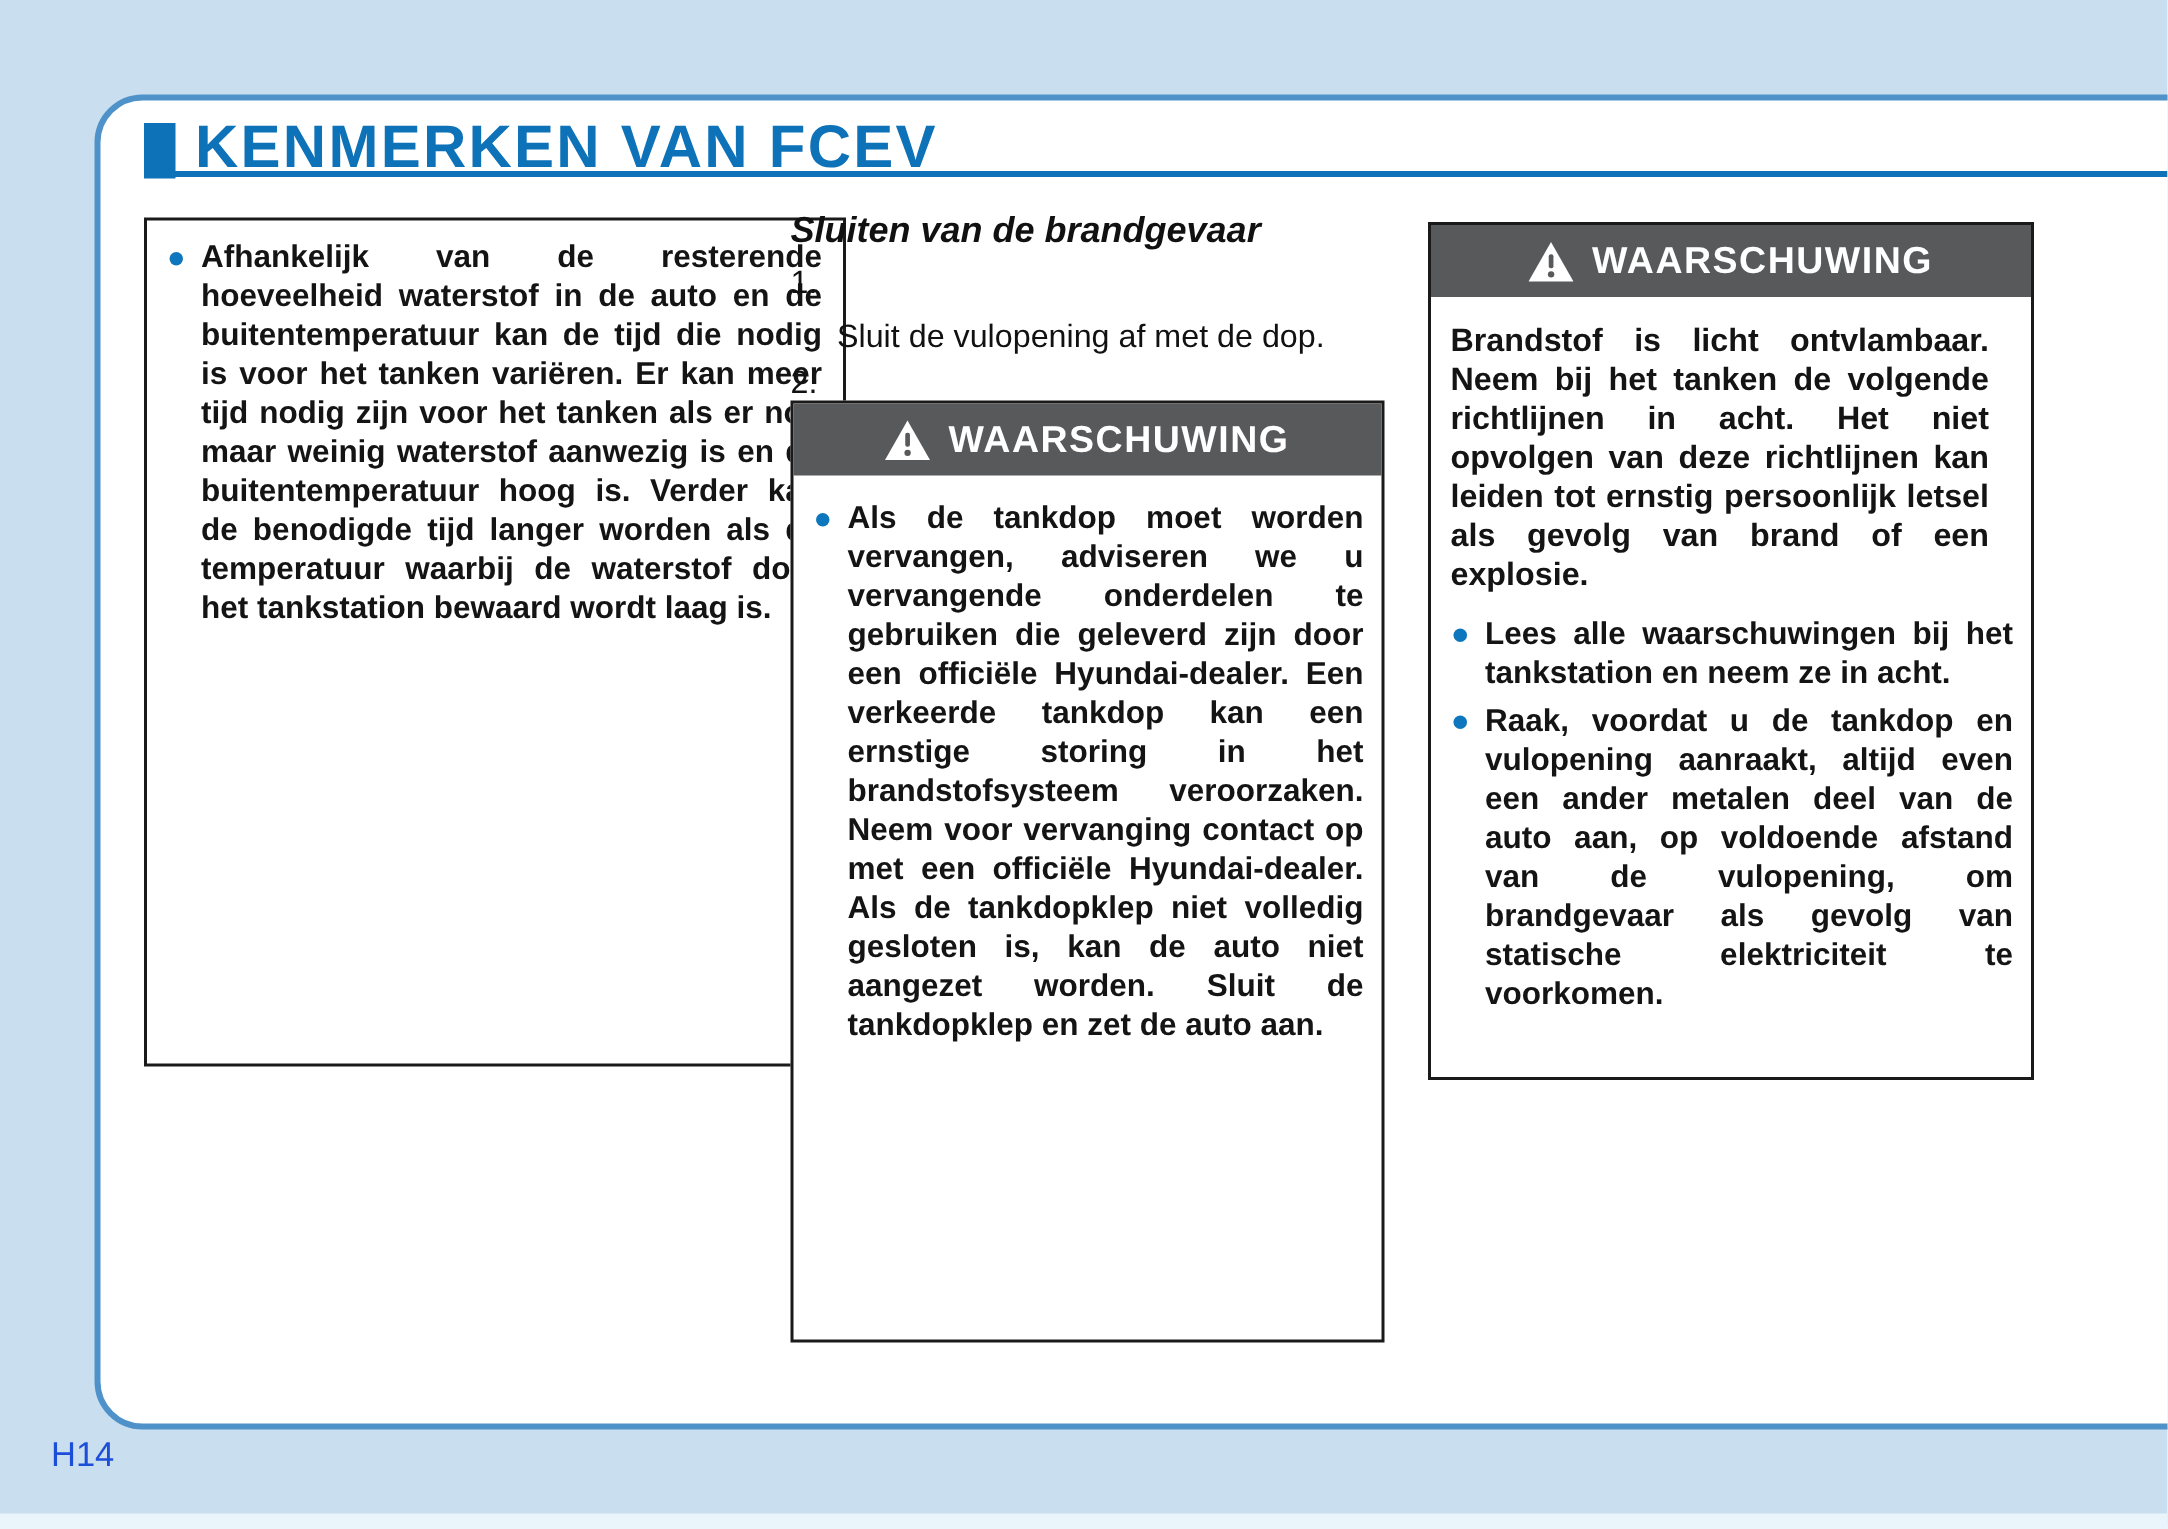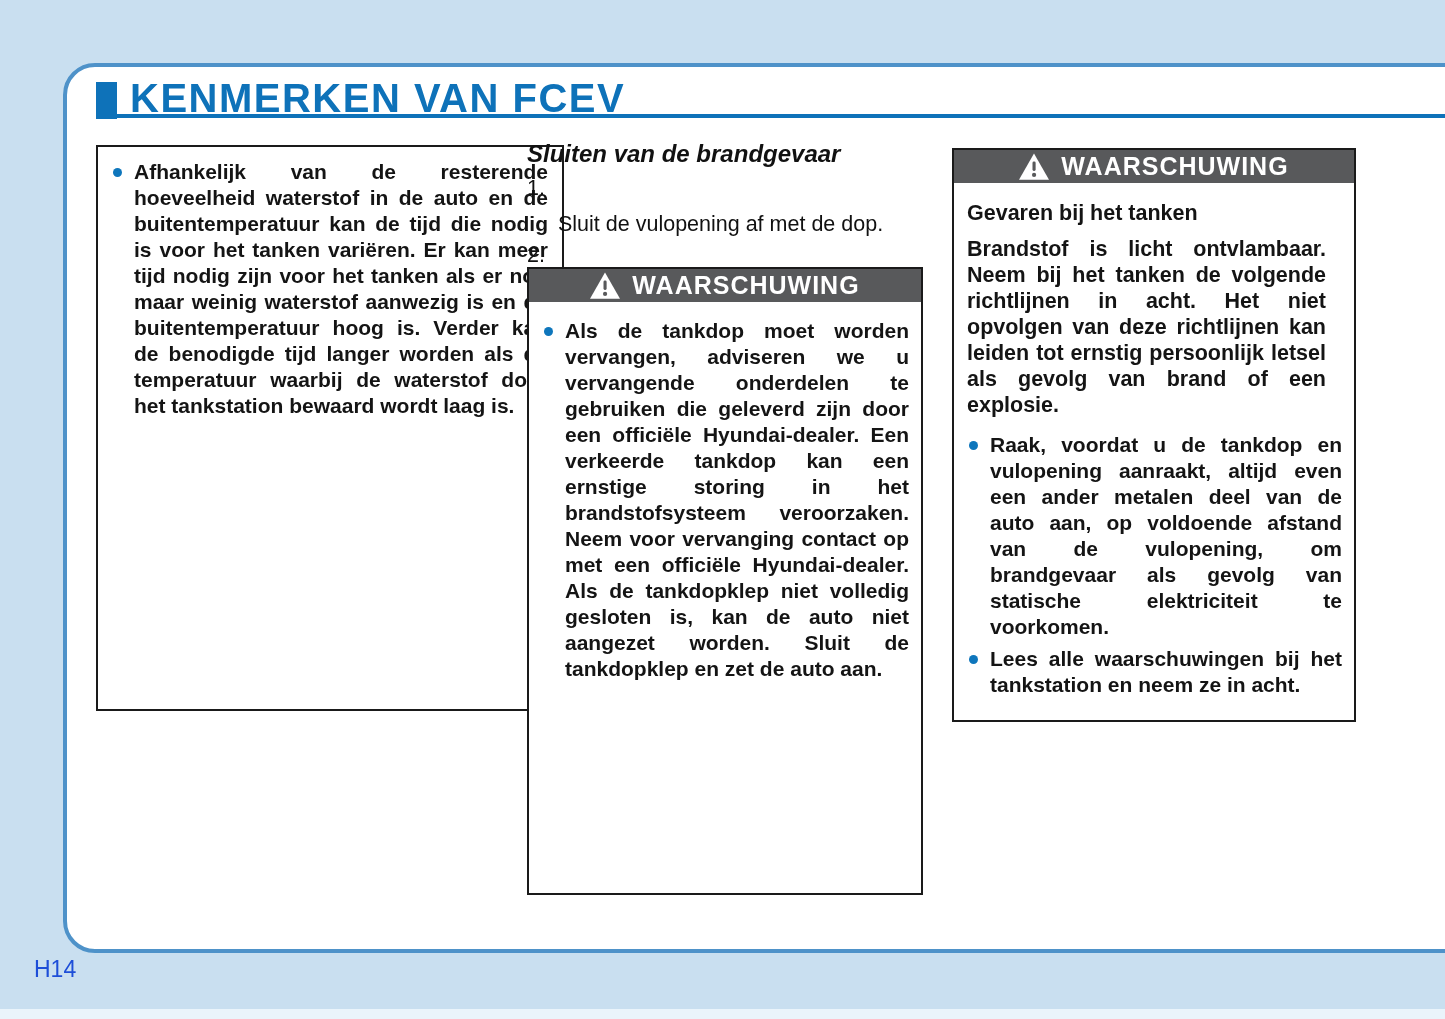--- a/index.html
+++ b/index.html
@@ -132,21 +132,21 @@
     width: 396px;
     min-height: 628px;
   }
   .warnbox-right {
     left: 952px;
     top: 148px;
     width: 404px;
     min-height: 572px;
   }
   .warn-header {
-    height: 33px;
+    height: 48px;
     background: #58595b;
     color: #ffffff;
     display: flex;
     align-items: center;
     justify-content: center;
     gap: 12px;
     font-size: 25px;
     font-weight: bold;
     letter-spacing: 1px;
   }
@@ -230,28 +230,27 @@
     <span class="warn-icon">
       <svg width="30" height="27" viewBox="0 0 24 21" aria-hidden="true">
         <path d="M12 0 L24 21 L0 21 Z" fill="#ffffff"></path>
         <rect x="10.8" y="6.5" width="2.5" height="7.5" rx="1.1" fill="#58595b"></rect>
         <circle cx="12.05" cy="17.2" r="1.7" fill="#58595b"></circle>
       </svg>
     </span>
     <span>WAARSCHUWING</span>
   </div>
   <div class="warn-body">
-    <div class="warn-subhead">Gevaren bij het tanken</div>
     <div class="warn-intro">Brandstof is licht ontvlambaar. Neem bij het tanken de volgende richtlijnen in acht. Het niet opvolgen van deze richtlijnen kan leiden tot ernstig persoonlijk letsel als gevolg van brand of een explosie.</div>
+    <div class="bullet-item">
+      <span class="bullet-dot"></span>
+      <span class="bullet-text">Lees alle waarschuwingen bij het tankstation en neem ze in acht.</span>
+    </div>
     <div class="bullet-item">
       <span class="bullet-dot"></span>
       <span class="bullet-text">Raak, voordat u de tankdop en vulopening aanraakt, altijd even een ander metalen deel van de auto aan, op voldoende afstand van de vulopening, om brandgevaar als gevolg van statische elektriciteit te voorkomen.</span>
     </div>
-    <div class="bullet-item">
-      <span class="bullet-dot"></span>
-      <span class="bullet-text">Lees alle waarschuwingen bij het tankstation en neem ze in acht.</span>
-    </div>
   </div>
 </div>
 
 <div class="page-num">H14</div>
 
 <div class="bottom-strip"></div>
 
 </body></html>

